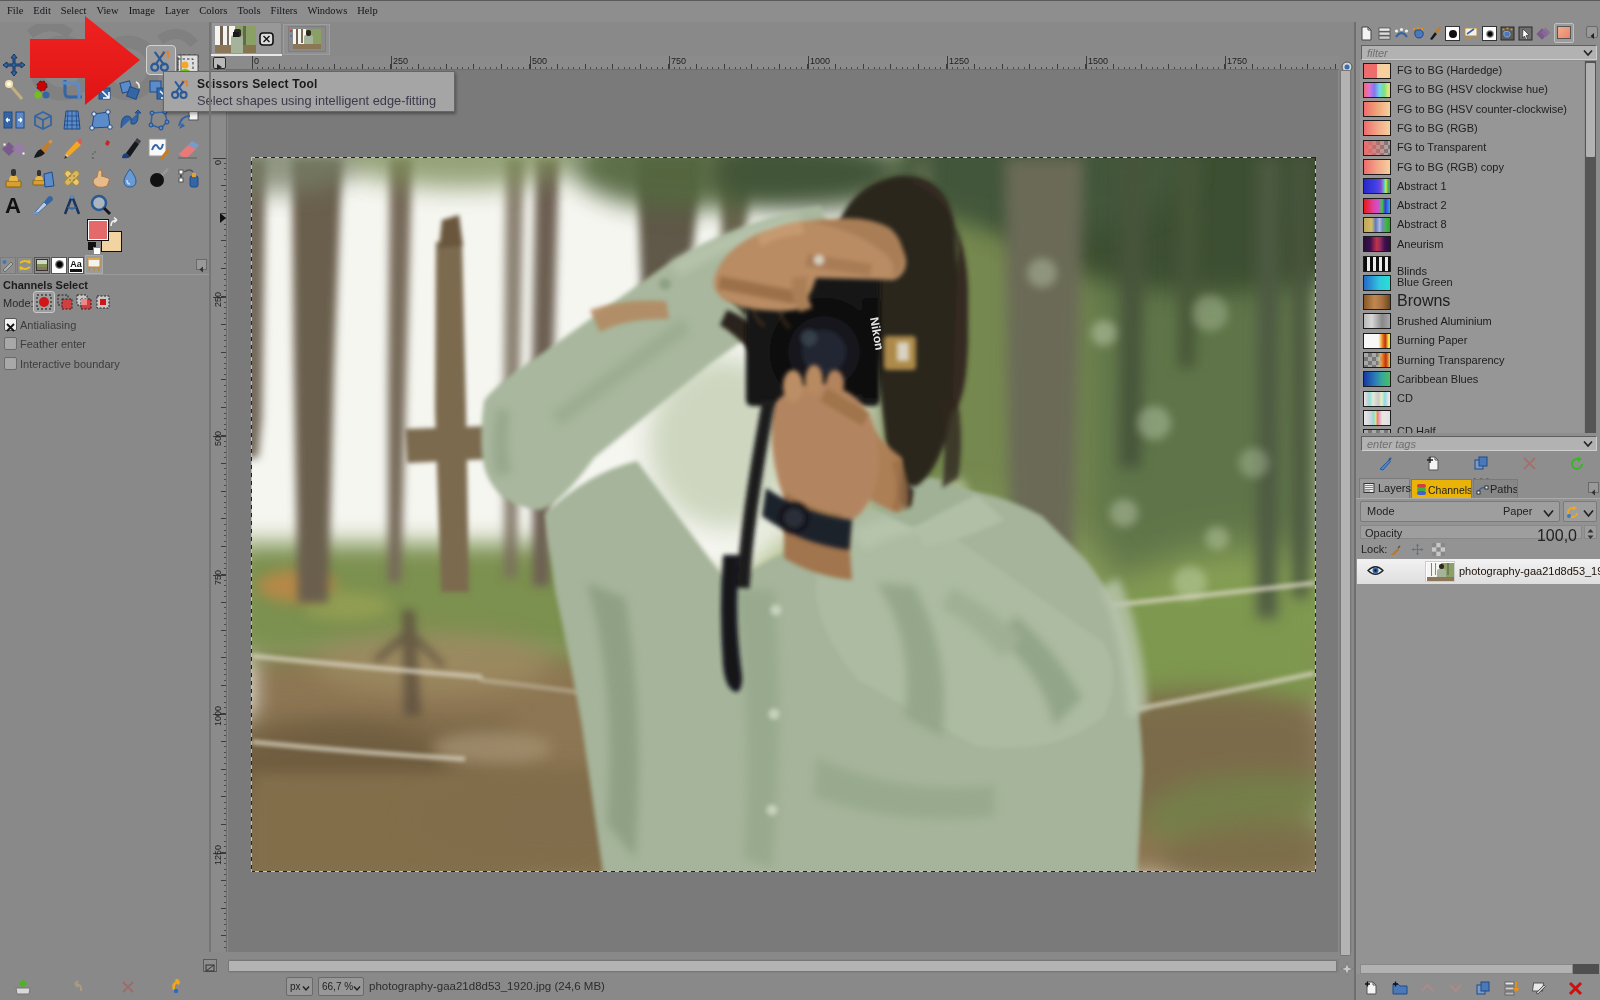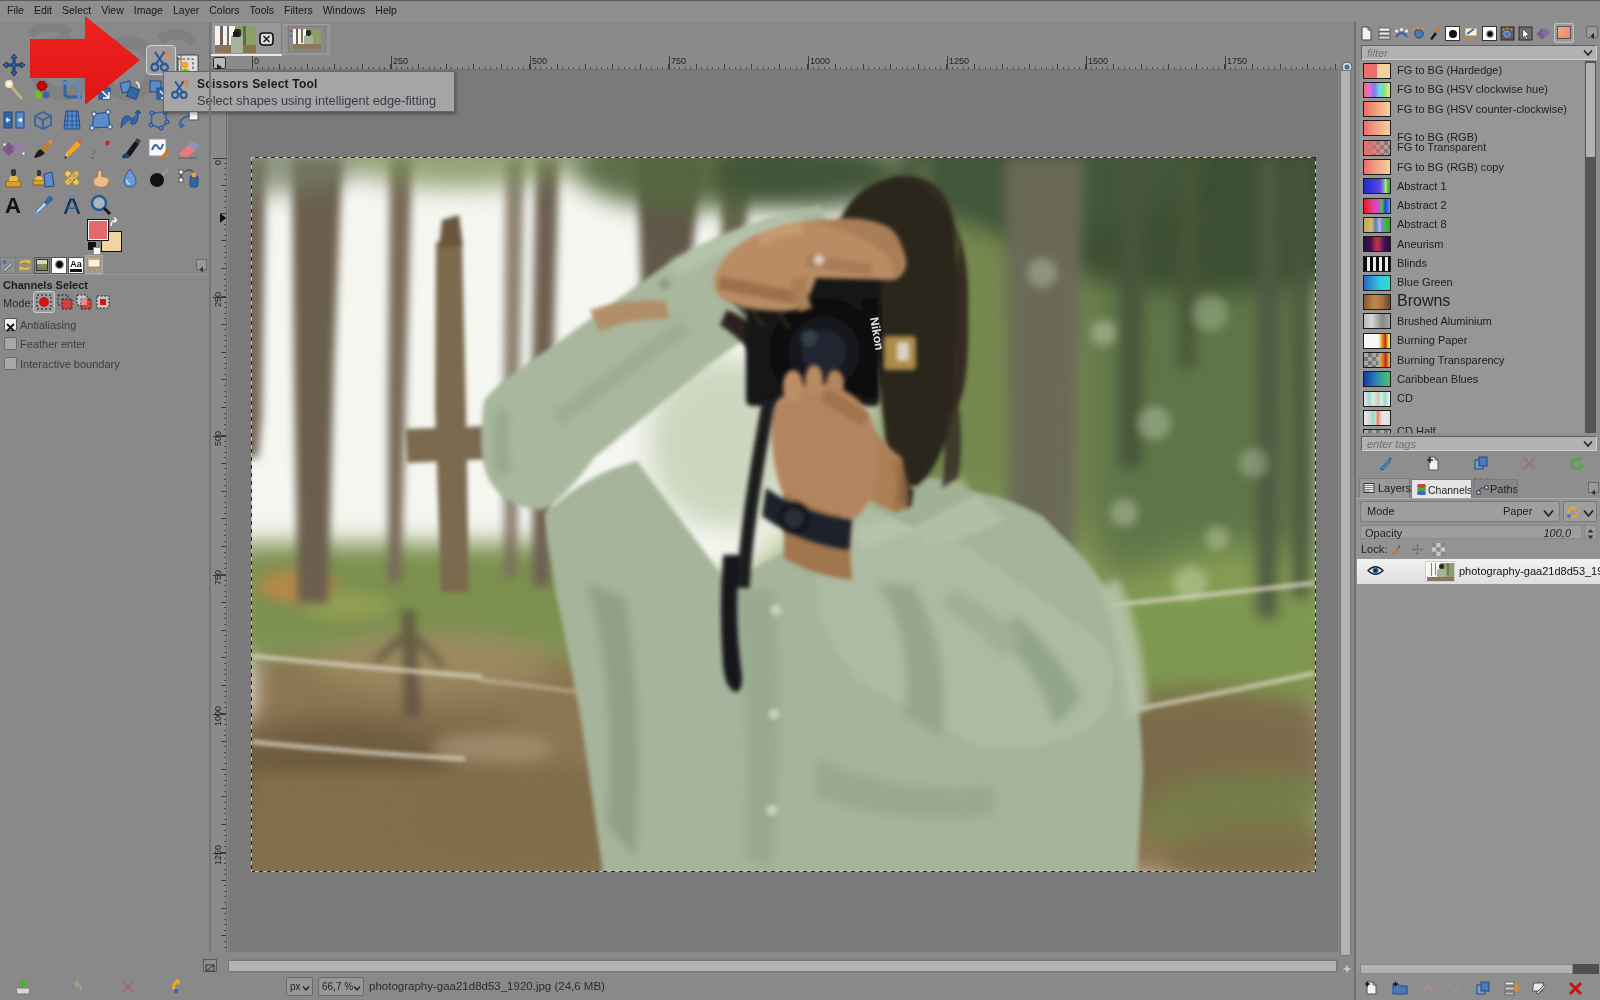--- a/index.html
+++ b/index.html
@@ -1,19 +1,19 @@
 <!DOCTYPE html>
 <html><head>
 <meta charset="utf-8">
 <style>
 html,body{margin:0;padding:0;width:1600px;height:1000px;overflow:hidden;
  font-family:"Liberation Sans",sans-serif;background:#898989;}
 *{box-sizing:border-box;}
 .abs{position:absolute;}
-#menubar{left:0;top:0;width:1600px;height:22px;background:#8e8e8e;color:#15151c; font-size:10.5px;line-height:21px;}
+#menubar{left:0;top:0;width:1600px;height:22px;background:#8e8e8e;color:#15151c; font-size:10.5px;line-height:21px;font-family:Liberation Serif, serif;}
 #menubar span{padding:0 5px;}
 .ruler{background:#8b8b8b;}
 #canvas{left:228px;top:70px;width:1110px;height:882px;background:#7a7a7a;}
 .entry{background:#b2b2b2;border-top:1px solid #5f5f5f;border-left:1px solid #5f5f5f;
  border-bottom:1px solid #cfcfcf;border-right:1px solid #cfcfcf;
  font-size:11px;font-style:italic;color:#6f6f6f;}
 .chk{width:13px;height:13px;background:#a8a8a8;border:1px solid #6a6a6a;border-radius:2px;}
 </style>
 </head>
 <body>
@@ -699,35 +699,35 @@
     </svg>
 </div>
 <div class="abs" id="gradlist" style="left:1360px;top:61px;width:224px;height:372px;background:#969696;overflow:hidden;">
 <div class="abs" style="left:3px;top:1.5px;width:28px;height:16px;border:1px solid #1c1c1c;background:linear-gradient(90deg,#ee6c6c 0 50%,#f6d09f 50% 100%);"></div>
 <div class="abs" style="left:37px;top:3.0px;font-size:11px;color:#202020;">FG to BG (Hardedge)</div>
 <div class="abs" style="left:3px;top:20.8px;width:28px;height:16px;border:1px solid #1c1c1c;background:linear-gradient(90deg,#ee6c6c,#e070d8 20%,#8078f0 40%,#70d8e8 60%,#7ee07e 78%,#d8e878 92%,#f6d09f);"></div>
 <div class="abs" style="left:37px;top:22.3px;font-size:11px;color:#202020;">FG to BG (HSV clockwise hue)</div>
 <div class="abs" style="left:3px;top:40.1px;width:28px;height:16px;border:1px solid #1c1c1c;background:linear-gradient(90deg,#ee6c6c,#f0a478,#f6d09f);"></div>
 <div class="abs" style="left:37px;top:41.6px;font-size:11px;color:#202020;">FG to BG (HSV counter-clockwise)</div>
 <div class="abs" style="left:3px;top:59.4px;width:28px;height:16px;border:1px solid #1c1c1c;background:linear-gradient(90deg,#ee6c6c,#f2a586,#f6d09f);"></div>
-<div class="abs" style="left:37px;top:60.9px;font-size:11px;color:#202020;margin-top:9px;">FG to BG (RGB)</div>
+<div class="abs" style="left:37px;top:60.9px;font-size:11px;color:#202020;">FG to BG (RGB)</div>
 <div class="abs" style="left:3px;top:78.7px;width:28px;height:16px;border:1px solid #1c1c1c;background:linear-gradient(90deg,#ee6c6cff,#ee6c6c00),repeating-conic-gradient(#777 0 25%,#a8a8a8 0 50%) 0 0/8px 8px;"></div>
 <div class="abs" style="left:37px;top:80.2px;font-size:11px;color:#202020;">FG to Transparent</div>
 <div class="abs" style="left:3px;top:98.0px;width:28px;height:16px;border:1px solid #1c1c1c;background:linear-gradient(90deg,#ee6c6c,#f2a586,#f6d09f);"></div>
 <div class="abs" style="left:37px;top:99.5px;font-size:11px;color:#202020;">FG to BG (RGB) copy</div>
 <div class="abs" style="left:3px;top:117.3px;width:28px;height:16px;border:1px solid #1c1c1c;background:linear-gradient(90deg,#2828c8,#4040e8 45%,#6a48d8 62%,#b048d0 68%,#28c8e0 76%,#d8e838 84%,#58b048 92%,#3890d0);"></div>
 <div class="abs" style="left:37px;top:118.8px;font-size:11px;color:#202020;">Abstract 1</div>
 <div class="abs" style="left:3px;top:136.6px;width:28px;height:16px;border:1px solid #1c1c1c;background:linear-gradient(90deg,#e81818,#e040a0 35%,#d050d0 55%,#40c840 70%,#3838e0 82%,#30b0e0);"></div>
 <div class="abs" style="left:37px;top:138.1px;font-size:11px;color:#202020;">Abstract 2</div>
 <div class="abs" style="left:3px;top:155.9px;width:28px;height:16px;border:1px solid #1c1c1c;background:linear-gradient(90deg,#c0a858,#d0bc6a 30%,#6078c0 45%,#b0bcd8 60%,#7888c8 70%,#40b840 85%,#30a830);"></div>
 <div class="abs" style="left:37px;top:157.4px;font-size:11px;color:#202020;">Abstract 8</div>
 <div class="abs" style="left:3px;top:175.2px;width:28px;height:16px;border:1px solid #1c1c1c;background:linear-gradient(90deg,#281038,#401050 25%,#c03048 48%,#983060 60%,#401050 80%,#281038);"></div>
 <div class="abs" style="left:37px;top:176.7px;font-size:11px;color:#202020;">Aneurism</div>
 <div class="abs" style="left:3px;top:194.5px;width:28px;height:16px;border:1px solid #1c1c1c;background:repeating-linear-gradient(90deg,#0c0c0c 0 3.5px,#ececec 3.5px 6px);"></div>
-<div class="abs" style="left:37px;top:196.0px;font-size:11px;color:#202020;">Blinds</div>
+<div class="abs" style="left:37px;top:204px;font-size:11px;color:#202020;">Blinds</div>
 <div class="abs" style="left:3px;top:213.8px;width:28px;height:16px;border:1px solid #1c1c1c;background:linear-gradient(90deg,#2868c8,#30c8e0 60%,#28e0d0);"></div>
 <div class="abs" style="left:37px;top:215.3px;font-size:11px;color:#202020;">Blue Green</div>
 <div class="abs" style="left:3px;top:233.1px;width:28px;height:16px;border:1px solid #1c1c1c;background:linear-gradient(90deg,#885828,#c08850 40%,#a87040 70%,#684820);"></div>
 <div class="abs" style="left:37px;top:231px;font-size:16px;color:#202020;">Browns</div>
 <div class="abs" style="left:3px;top:252.4px;width:28px;height:16px;border:1px solid #1c1c1c;background:linear-gradient(90deg,#b8b8b8,#d8d8d8 30%,#888 70%,#a8a8a8);"></div>
 <div class="abs" style="left:37px;top:253.9px;font-size:11px;color:#202020;">Brushed Aluminium</div>
 <div class="abs" style="left:3px;top:271.7px;width:28px;height:16px;border:1px solid #1c1c1c;background:linear-gradient(90deg,#f8f8f8 0 55%,#f0d880 62%,#e87820 72%,#c03010 82%,#f0e040 94%,#f8e858);"></div>
 <div class="abs" style="left:37px;top:273.2px;font-size:11px;color:#202020;">Burning Paper</div>
 <div class="abs" style="left:3px;top:291.0px;width:28px;height:16px;border:1px solid #1c1c1c;background:linear-gradient(90deg,#ffffff00 0 50%,#f0d88088 60%,#e87820 72%,#c03010 84%,#f0d040),repeating-conic-gradient(#777 0 25%,#a8a8a8 0 50%) 0 0/8px 8px;"></div>
 <div class="abs" style="left:37px;top:292.5px;font-size:11px;color:#202020;">Burning Transparency</div>
@@ -775,21 +775,21 @@
 <div class="abs" style="left:1472px;top:475px;width:20px;height:4px;color:#555;font-size:9px;letter-spacing:1px;">●●●</div>
 
 <div class="abs" style="left:1356px;top:478px;width:244px;height:20px;">
  <div class="abs" style="left:3px;top:0;width:51px;height:20px;background:#9a9a9a;border:1px solid #7a7a7a;border-bottom:none;z-index:2;">
   <svg class="abs" style="left:3px;top:3px" width="13" height="13" viewBox="0 0 13 13">
         <rect x="1" y="1.5" width="10" height="9" fill="#f0f0f0" stroke="#333"></rect>
         <path d="M2,3.5 h8 M2,5.5 h8 M2,7.5 h8 M2,9 h5" stroke="#777" stroke-width="0.9"></path>
       </svg>
   <span class="abs" style="left:18px;top:3px;font-size:11px;color:#1a1a1a;">Layers</span>
  </div>
- <div class="abs" style="left:55px;top:1px;width:61px;height:19px;background:#e5e5e5;border:1px solid #7a7a7a;border-bottom:none;overflow:hidden;">
+ <div class="abs" style="left:55px;top:1px;width:61px;height:19px;background:#eab308;border:1px solid #7a7a7a;border-bottom:none;overflow:hidden;">
   <svg class="abs" style="left:3px;top:3px" width="13" height="13" viewBox="0 0 13 13">
         <rect x="2" y="1" width="9" height="4" rx="2" fill="#d04040"></rect>
         <rect x="2" y="4.5" width="9" height="4" rx="2" fill="#40b040"></rect>
         <rect x="2" y="8" width="9" height="4" rx="2" fill="#4060d0"></rect>
       </svg>
   <span class="abs" style="left:16px;top:4px;font-size:10.5px;color:#222;">Channels</span>
  </div>
  <div class="abs" style="left:117px;top:1px;width:45px;height:19px;background:#878787;border:1px solid #7a7a7a;border-bottom:none;overflow:hidden;">
   <svg class="abs" style="left:2px;top:3px" width="13" height="13" viewBox="0 0 13 13">
         <path d="M2,9 Q5,3 11,5" fill="none" stroke="#3465a4" stroke-width="1.4"></path>
@@ -816,21 +816,21 @@
         <path d="M11,8 A4.5,4.5 0 1 1 7,3" fill="none" stroke="#f0a818" stroke-width="2"></path>
         <path d="M7,0.5 L11,3 L7,5.5" fill="#f0a818"></path>
         <circle cx="3" cy="11" r="2" fill="#3a78c4"></circle>
       </svg>
   <svg class="abs" style="left:19px;top:7px" width="11" height="9">
         <path d="M1,1.5 L5.5,7 L10,1.5" stroke="#222" stroke-width="1.7" fill="none"></path>
       </svg>
  </div>
  <div class="abs" style="left:4px;top:26px;width:222px;height:14px;background:#9e9e9e;border:1px solid #888;">
   <span class="abs" style="left:4px;top:1px;font-size:11px;color:#222;">Opacity</span>
-  <span class="abs" style="right:10px;top:1px;font-size:11px;color:#222;font-style:italic;">100,0</span>
+  <span class="abs" style="right:4px;top:1px;font-size:16px;color:#222;">100,0</span>
  </div>
  <div class="abs" style="left:228px;top:26px;width:13px;height:14px;background:#9e9e9e;border:1px solid #888;">
   <svg width="11" height="12">
         <path d="M5.5,1 L8.5,4.5 H2.5 Z" fill="#333"></path>
         <path d="M5.5,11 L2.5,7.5 h6 Z" fill="#333"></path>
       </svg>
  </div>
  <span class="abs" style="left:5px;top:44px;font-size:11px;color:#222;">Lock:</span>
  <svg class="abs" style="left:34px;top:44px" width="13" height="13" viewBox="0 0 13 13">
       <path d="M1,12 L8,5 l1.5,1.5 L4,12 Z" fill="#b87828"></path>

